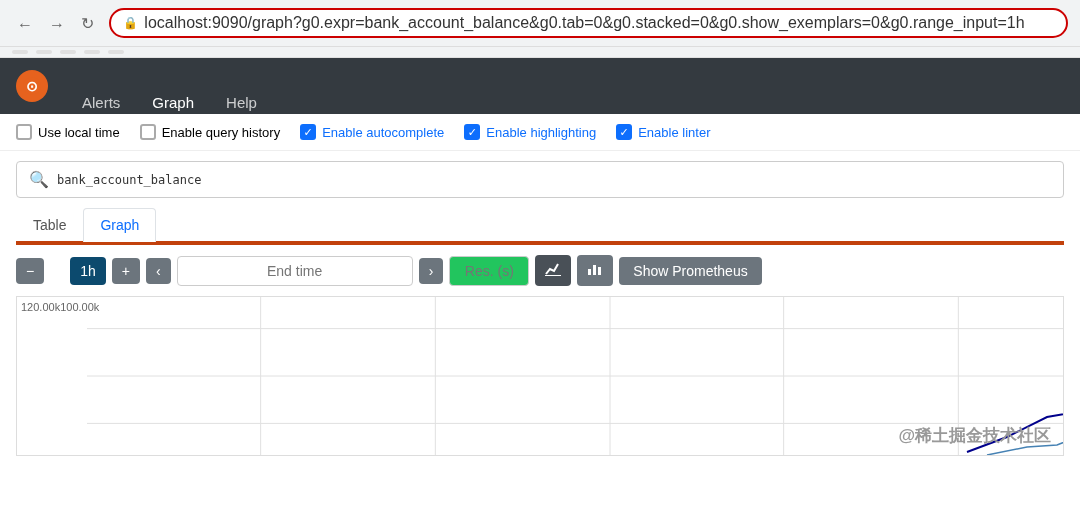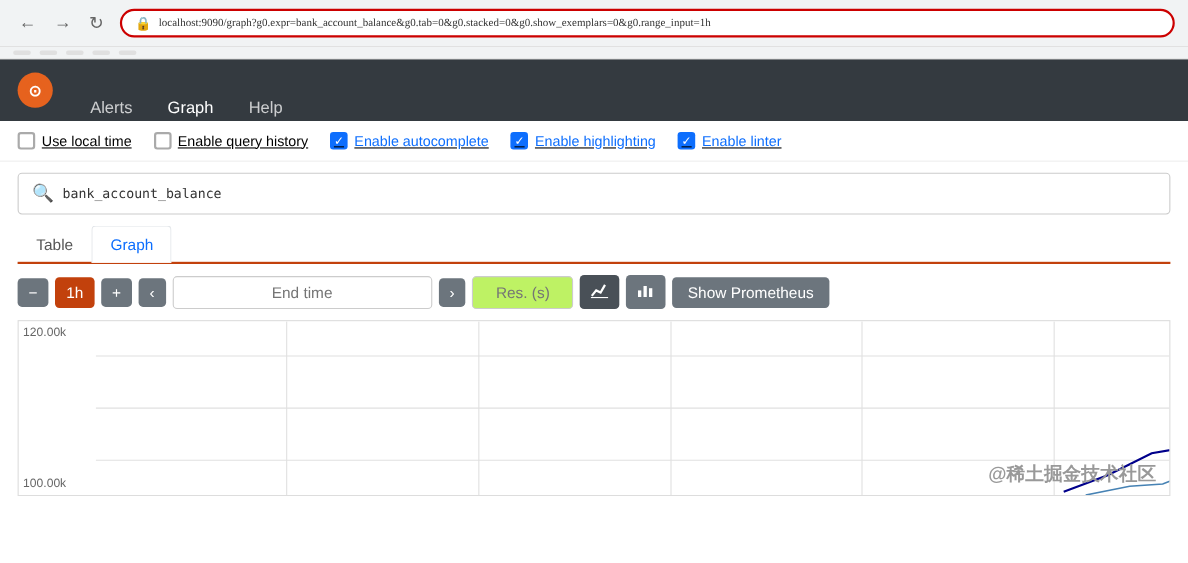--- a/index.html
+++ b/index.html
@@ -36,24 +36,23 @@
       border: 2px solid #c00;
       border-radius: 20px;
       padding: 4px 12px;
       gap: 6px;
     }
     .address-bar .lock-icon { color: #666; font-size: 12px; }
     .address-bar input {
       border: none;
       outline: none;
       flex: 1;
-      font-size: 10px;
+      font-size: 16px;
       color: #333;
       background: transparent;
-      font-family: Liberation Serif, serif;
     }
 
     
     .bookmarks-bar {
       background: #f1f3f4;
       padding: 3px 12px;
       display: flex;
       gap: 8px;
       border-bottom: 1px solid #e0e0e0;
     }
@@ -115,21 +114,20 @@
     }
     .nav-link.active { color: #fff; }
 
     
     .options-bar {
       padding: 10px 16px;
       display: flex;
       align-items: center;
       gap: 20px;
       border-bottom: 1px solid #eee;
-      text-decoration: underline;
     }
     .checkbox-item {
       display: flex;
       align-items: center;
       gap: 6px;
       font-size: 13px;
       cursor: pointer;
     }
     .checkbox-item.checked-blue { color: #0d6efd; }
     .custom-check {
@@ -168,21 +166,21 @@
       outline: none;
       flex: 1;
       font-size: 12px;
       font-family: monospace;
       color: #333;
     }
 
     
     .tabs {
       display: flex;
-      border-bottom: 2px solid #c2410c;
+      border-bottom: 4px solid #c2410c;
       margin: 0 16px;
       gap: 0;
     }
     .tab {
       padding: 8px 16px;
       cursor: pointer;
       font-size: 14px;
       color: #555;
       border: 1px solid transparent;
       border-bottom: none;
@@ -207,47 +205,48 @@
       background: #6c757d;
       color: #fff;
       border: none;
       border-radius: 4px;
       padding: 6px 10px;
       cursor: pointer;
       font-size: 14px;
       line-height: 1;
     }
     .range-display {
-      background: #c2410c;
+      background: #0c4a6e;
       color: #fff;
       padding: 6px 10px;
       border-radius: 4px;
       font-size: 14px;
       min-width: 30px;
       text-align: center;
+      margin-left: 20px;
     }
     .end-time-input {
       background: #fff;
       border: 1px solid #ccc;
       border-radius: 4px;
       padding: 6px 12px;
       font-size: 14px;
       color: #555;
       width: 236px;
       text-align: center;
       cursor: pointer;
     }
     .res-input {
-      background: #bef264;
+      background: #22c55e;
       border: 1px solid #ccc;
       border-radius: 4px;
       padding: 6px 12px;
       font-size: 14px;
       color: #555;
-      width: 92px;
+      width: 80px;
       text-align: center;
     }
     .chart-type-btn {
       background: #6c757d;
       color: #fff;
       border: none;
       border-radius: 4px;
       padding: 6px 10px;
       cursor: pointer;
       font-size: 14px;
@@ -274,21 +273,21 @@
       background: #fff;
       overflow: hidden;
     }
     .chart-y-labels {
       position: absolute;
       left: 0;
       top: 0;
       bottom: 0;
       width: 70px;
       display: flex;
-      flex-direction: column;
+      flex-direction: row;
       justify-content: space-between;
       padding: 4px 4px;
       font-size: 11px;
       color: #666;
     }
     .chart-grid {
       position: absolute;
       left: 70px;
       right: 0;
       top: 0;

